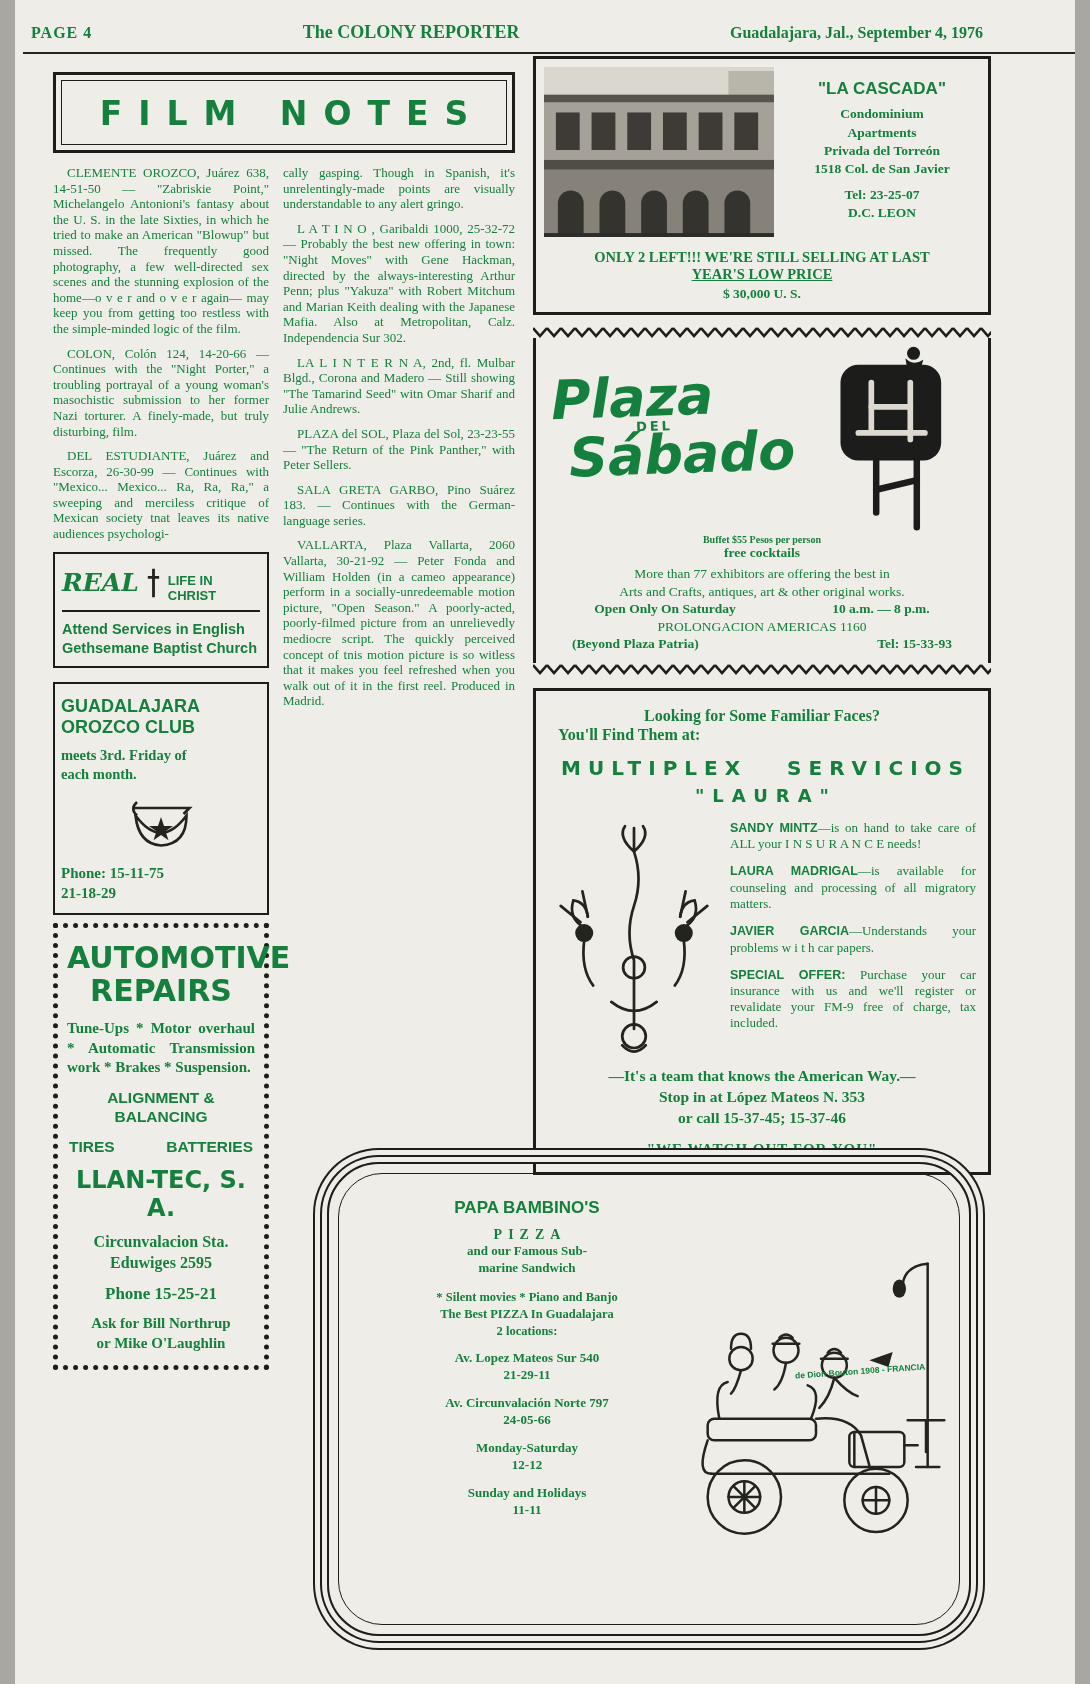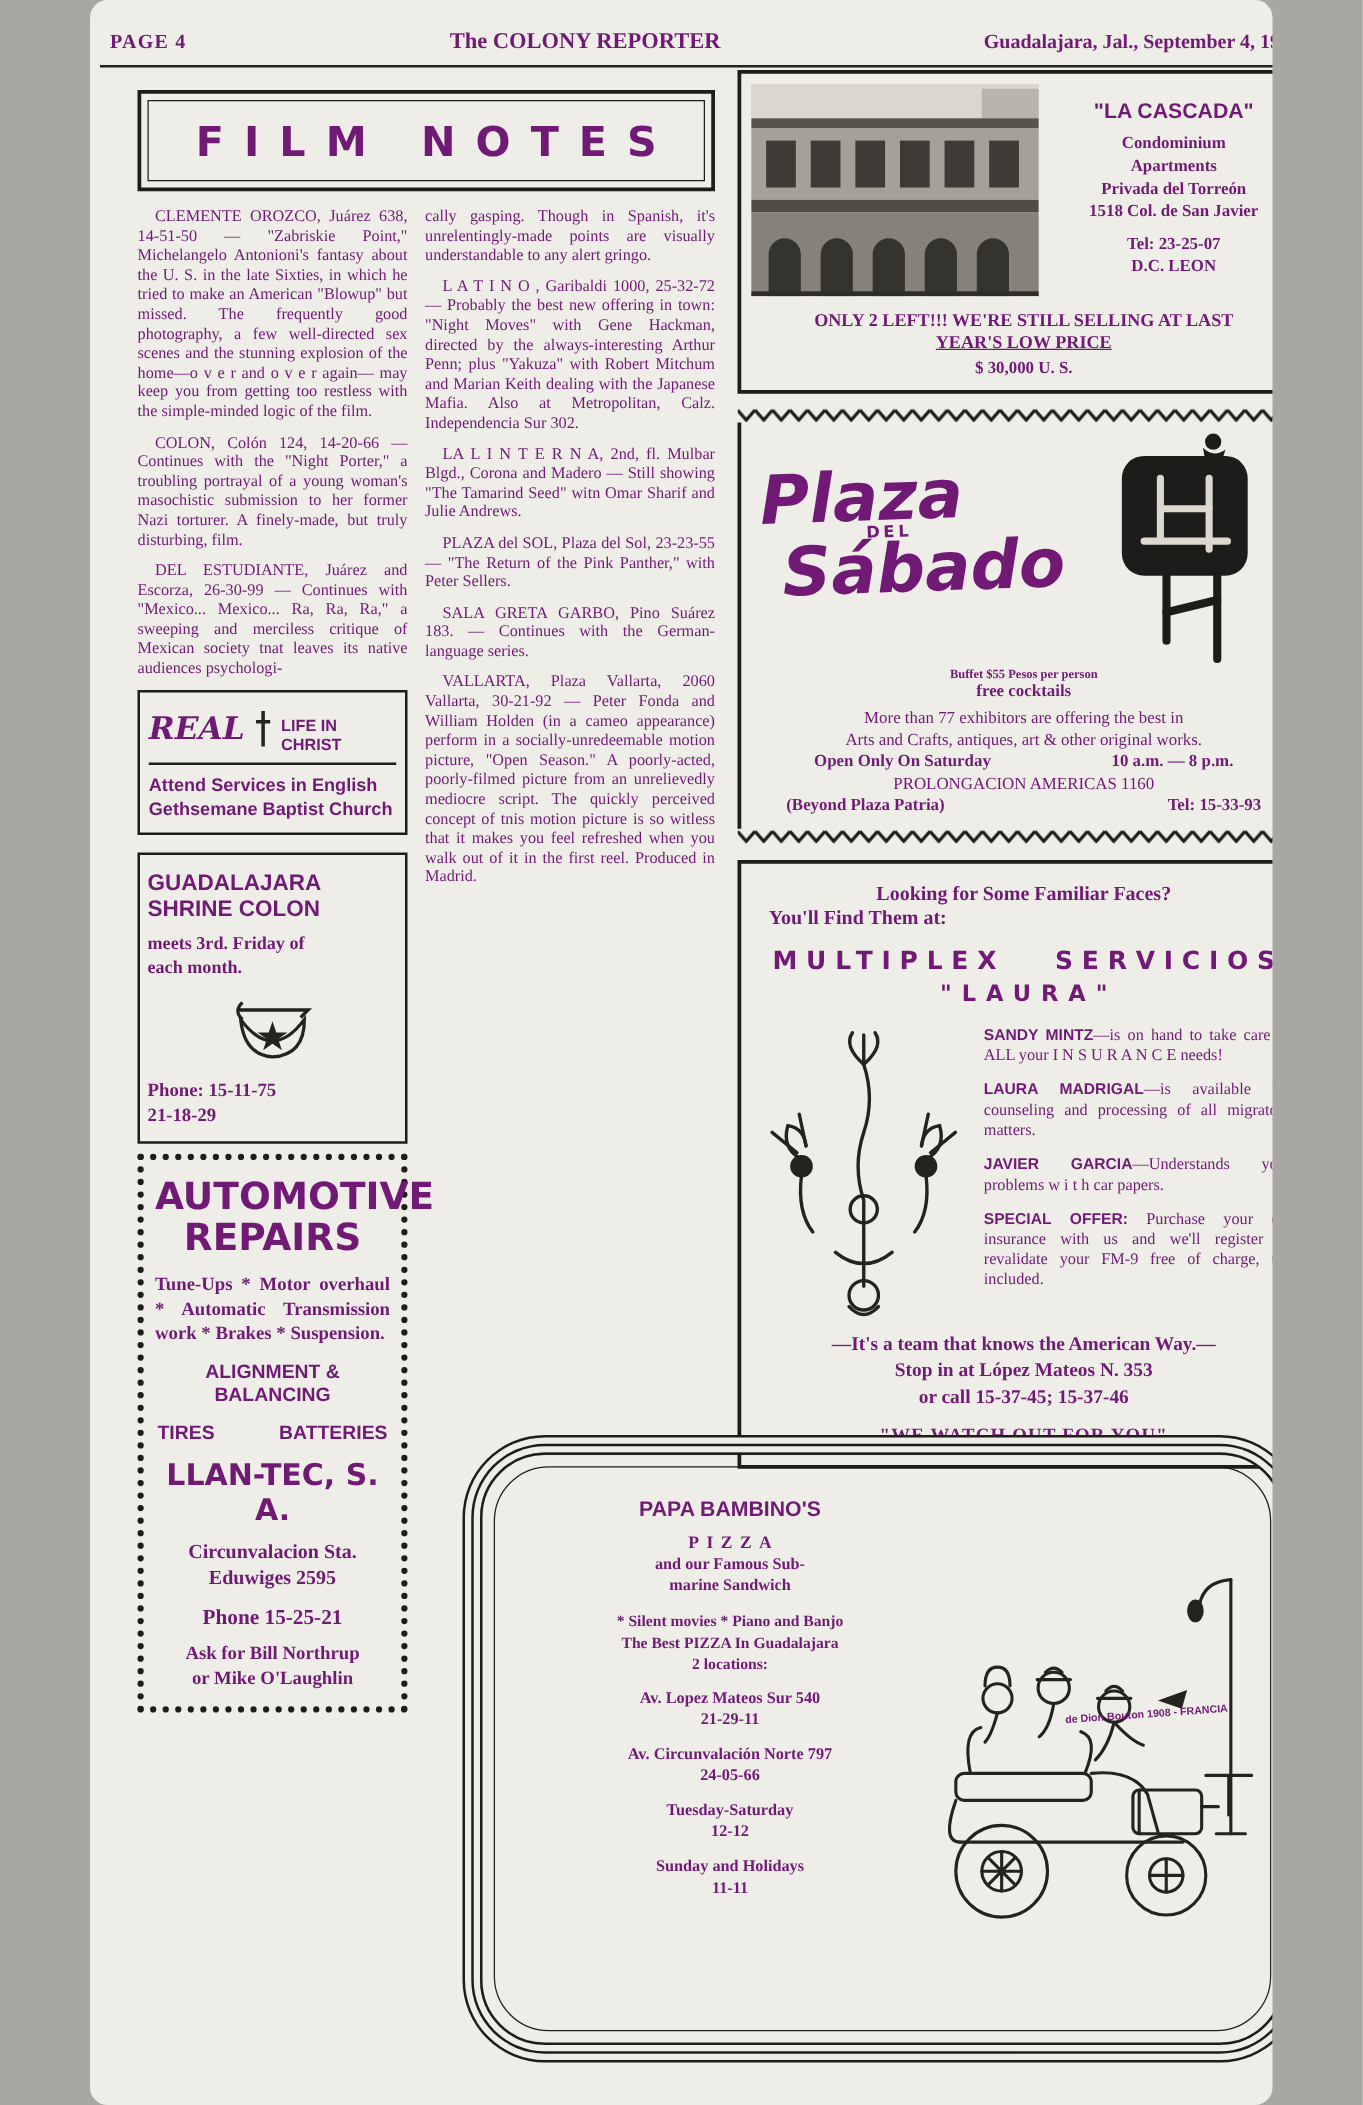--- a/index.html
+++ b/index.html
@@ -1,17 +1,17 @@
 <!DOCTYPE html>
 <html><head>
 <meta charset="utf-8">
 <style>
   html,body{margin:0;padding:0;background:#a9a7a1;}
-  .page{position:relative;width:946px;height:1684px;margin:0 auto;background:#efede7;
-        font-family:"Liberation Serif",serif;color:#701a75;overflow:hidden;border-radius:14px;}
+  .page{position:relative;width:1060px;height:1684px;margin:0 auto;background:#efede7;
+        font-family:"Liberation Serif",serif;color:#15803d;overflow:hidden;}
 
   
   .masthead{position:absolute;left:16px;top:22px;width:952px;display:flex;
             justify-content:space-between;align-items:baseline;font-weight:bold;}
   .ph-page{font-size:16px;letter-spacing:1px;}
   .ph-title{font-size:18px;}
   .ph-date{font-size:16px;}
   .header-rule{position:absolute;left:8px;top:52px;width:1074px;height:2px;background:#24241f;}
 
   
@@ -155,21 +155,21 @@
               <path d="M12 2 v40 M4 14 h16" stroke="#24241f" stroke-width="4" fill="none"></path>
             </svg>
             <span class="rl-life">LIFE IN CHRIST</span>
           </div>
           <div class="rl-line">Attend Services in English</div>
           <div class="rl-line">Gethsemane Baptist Church</div>
         </div>
 
         <div class="shrine-box">
           <div class="shrine-title">GUADALAJARA</div>
-          <div class="shrine-title">SHRINE COLON</div>
+          <div class="shrine-title">OROZCO CLUB</div>
           <div class="shrine-meet first">meets 3rd. Friday of</div>
           <div class="shrine-meet">each month.</div>
           <svg class="shrine-emblem" viewBox="0 0 96 84" width="72" height="63">
             <g fill="none" stroke="#24241f" stroke-width="3.5">
               <path d="M10 20 h76 l-8 8"></path>
               <path d="M16 12 q-10 9 0 18"></path>
               <path d="M14 30 q34 46 68 0 q0 38 -34 40 q-30 -2 -34 -40 z"></path>
             </g>
             <polygon points="48,32 52,44 64,44 54,51 58,63 48,56 38,63 42,51 32,44 44,44" fill="#24241f"></polygon>
           </svg>
@@ -379,21 +379,21 @@
         <div class="papa-pizza">PIZZA</div>
         <div class="papa-sub">and our Famous Sub-</div>
         <div class="papa-sub">marine Sandwich</div>
         <div class="papa-feat mt12">* Silent movies * Piano and Banjo</div>
         <div class="papa-feat">The Best PIZZA In Guadalajara</div>
         <div class="papa-feat">2 locations:</div>
         <div class="papa-loc">Av. Lopez Mateos Sur 540</div>
         <div class="papa-locb">21-29-11</div>
         <div class="papa-loc">Av. Circunvalación Norte 797</div>
         <div class="papa-locb">24-05-66</div>
-        <div class="papa-loc mt12">Tuesday-Saturday</div>
+        <div class="papa-loc mt12">Monday-Saturday</div>
         <div class="papa-locb">12-12</div>
         <div class="papa-loc mt12">Sunday and Holidays</div>
         <div class="papa-locb">11-11</div>
       </div>
 
       <div class="papa-credit">de Dion Bouton 1908 - FRANCIA</div>
     </div>
   </section>
 
 </div>

